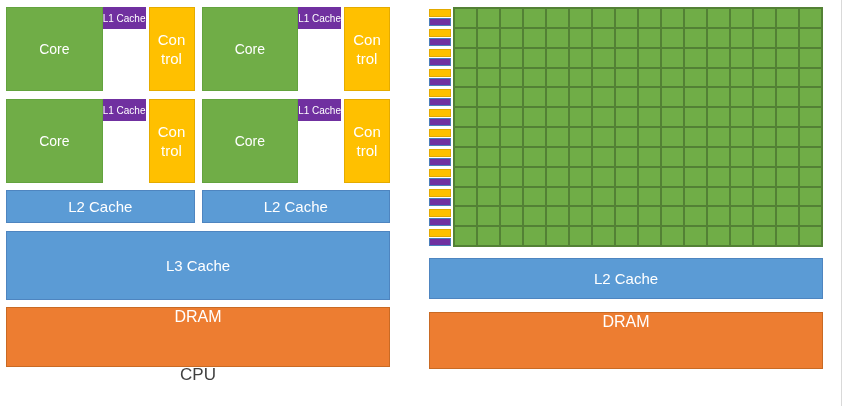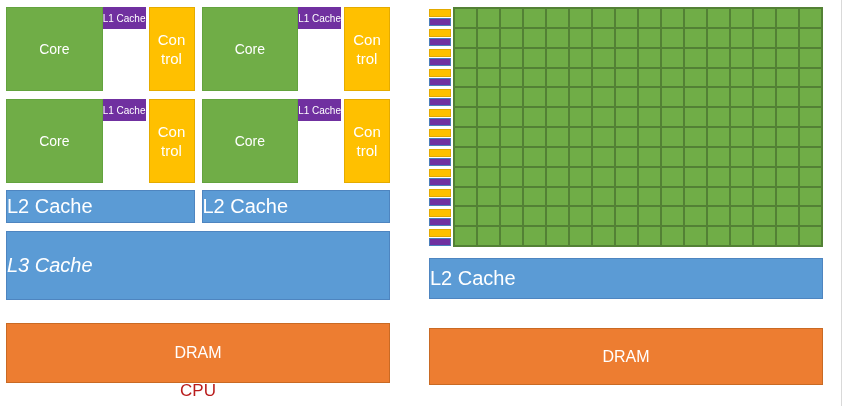--- a/index.html
+++ b/index.html
@@ -44,39 +44,38 @@
     width: 46px; background: var(--control-yellow);
     border: 1px solid #e4ab00;
     display: flex; align-items: center; justify-content: flex-start;
     text-align: center; font-size: 15px; line-height: 1.3;
     padding: 0 4px;
   }
 
   .cache-row { position: absolute; left: 0; right: 0; top: 183px; display: flex; gap: 7px; }
   .blue-block {
     background: var(--cache-blue); border: 1px solid #4e85c0;
-    display: flex; align-items: center; justify-content: flex-start;
-    font-size: 20px;
+    display: flex; align-items: center; justify-content: center;
+    font-size: 15px;
   }
   .l2-block { flex: 1; height: 33px; }
-  #cpu-l3 { position: absolute; left: 0; right: 0; top: 224px; height: 69px; font-style: italic; }
+  #cpu-l3 { position: absolute; left: 0; right: 0; top: 224px; height: 69px; }
 
   .dram-block {
     position: absolute; left: 0; right: 0;
     background: var(--dram-orange); border: 1px solid #c96a24;
-    display: flex; align-items: center; justify-content: center;
+    display: flex; align-items: flex-start; justify-content: center;
     font-size: 16px;
-    margin-top: 16px;
   }
   #cpu-dram { top: 300px; height: 60px; }
   #gpu-dram { top: 305px; height: 57px; }
 
   .caption {
-    position: absolute; left: 0; right: 0; top: 374px;
-    text-align: center; color: #b91c1c; font-size: 17px;
+    position: absolute; left: 0; right: 0; top: 358px;
+    text-align: center; color: #404040; font-size: 17px;
   }
 
   
   #gpu-grid { position: absolute; left: 0; top: 0; width: 394px; height: 240px; }
 
   #gpu-stripes {
     position: absolute; left: 0; top: 0; bottom: 0; width: 22px;
     display: flex; flex-direction: column;
   }
   .stripe-pair {

